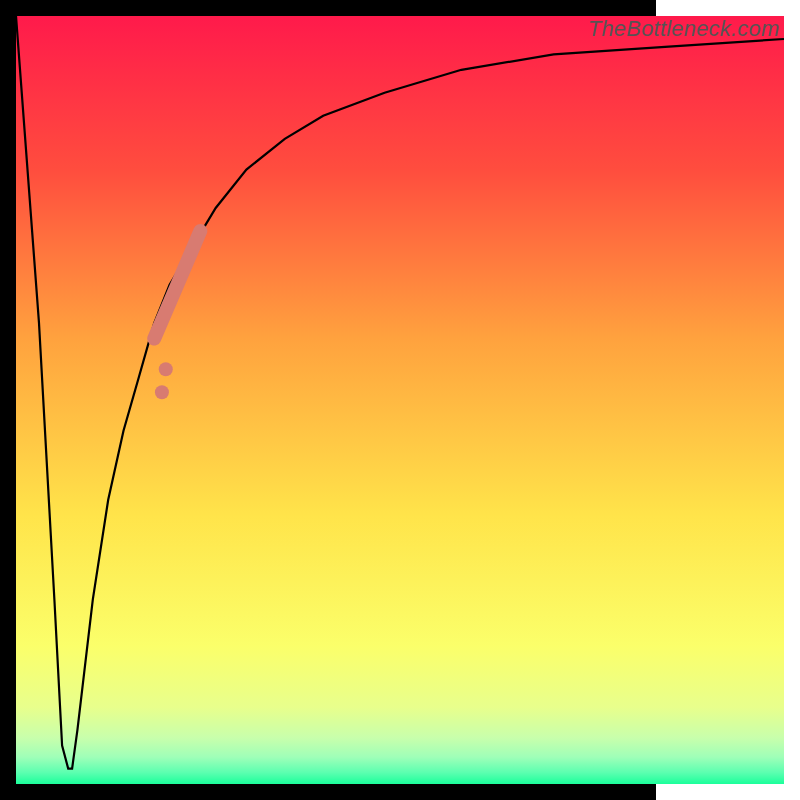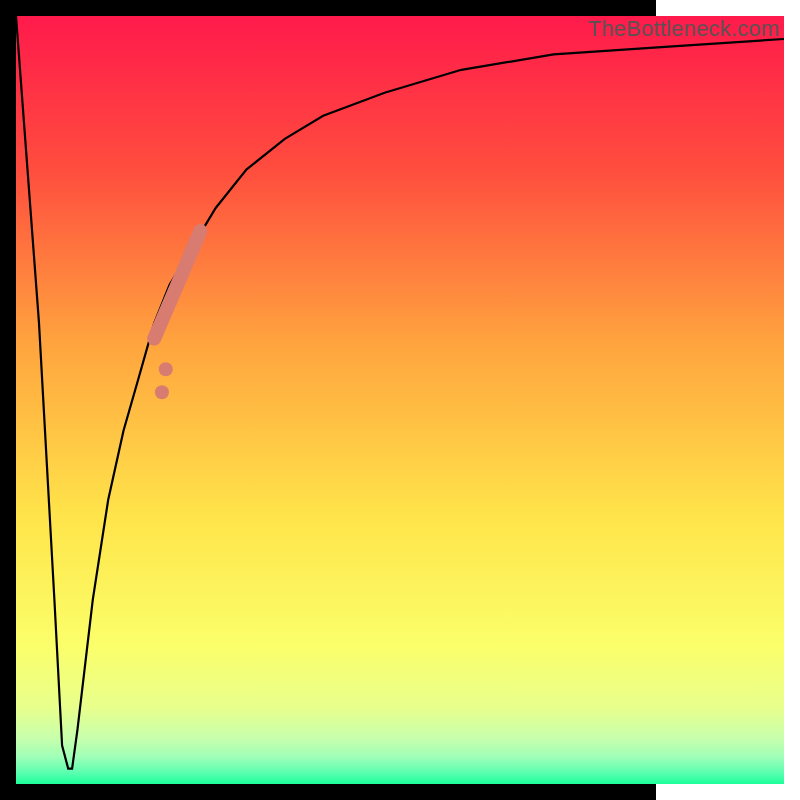--- a/index.html
+++ b/index.html
@@ -9,20 +9,21 @@
     height: 800px;
     overflow: hidden;
     font-family: Arial, Helvetica, sans-serif;
   }
   .frame {
     position: relative;
     width: 656px;
     height: 800px;
     background: #000000;
     box-sizing: border-box;
+    font-style: italic;
   }
   .plot-area {
     position: absolute;
     left: 16px;
     top: 16px;
     width: 768px;
     height: 768px;
     overflow: hidden;
   }
   .watermark {

